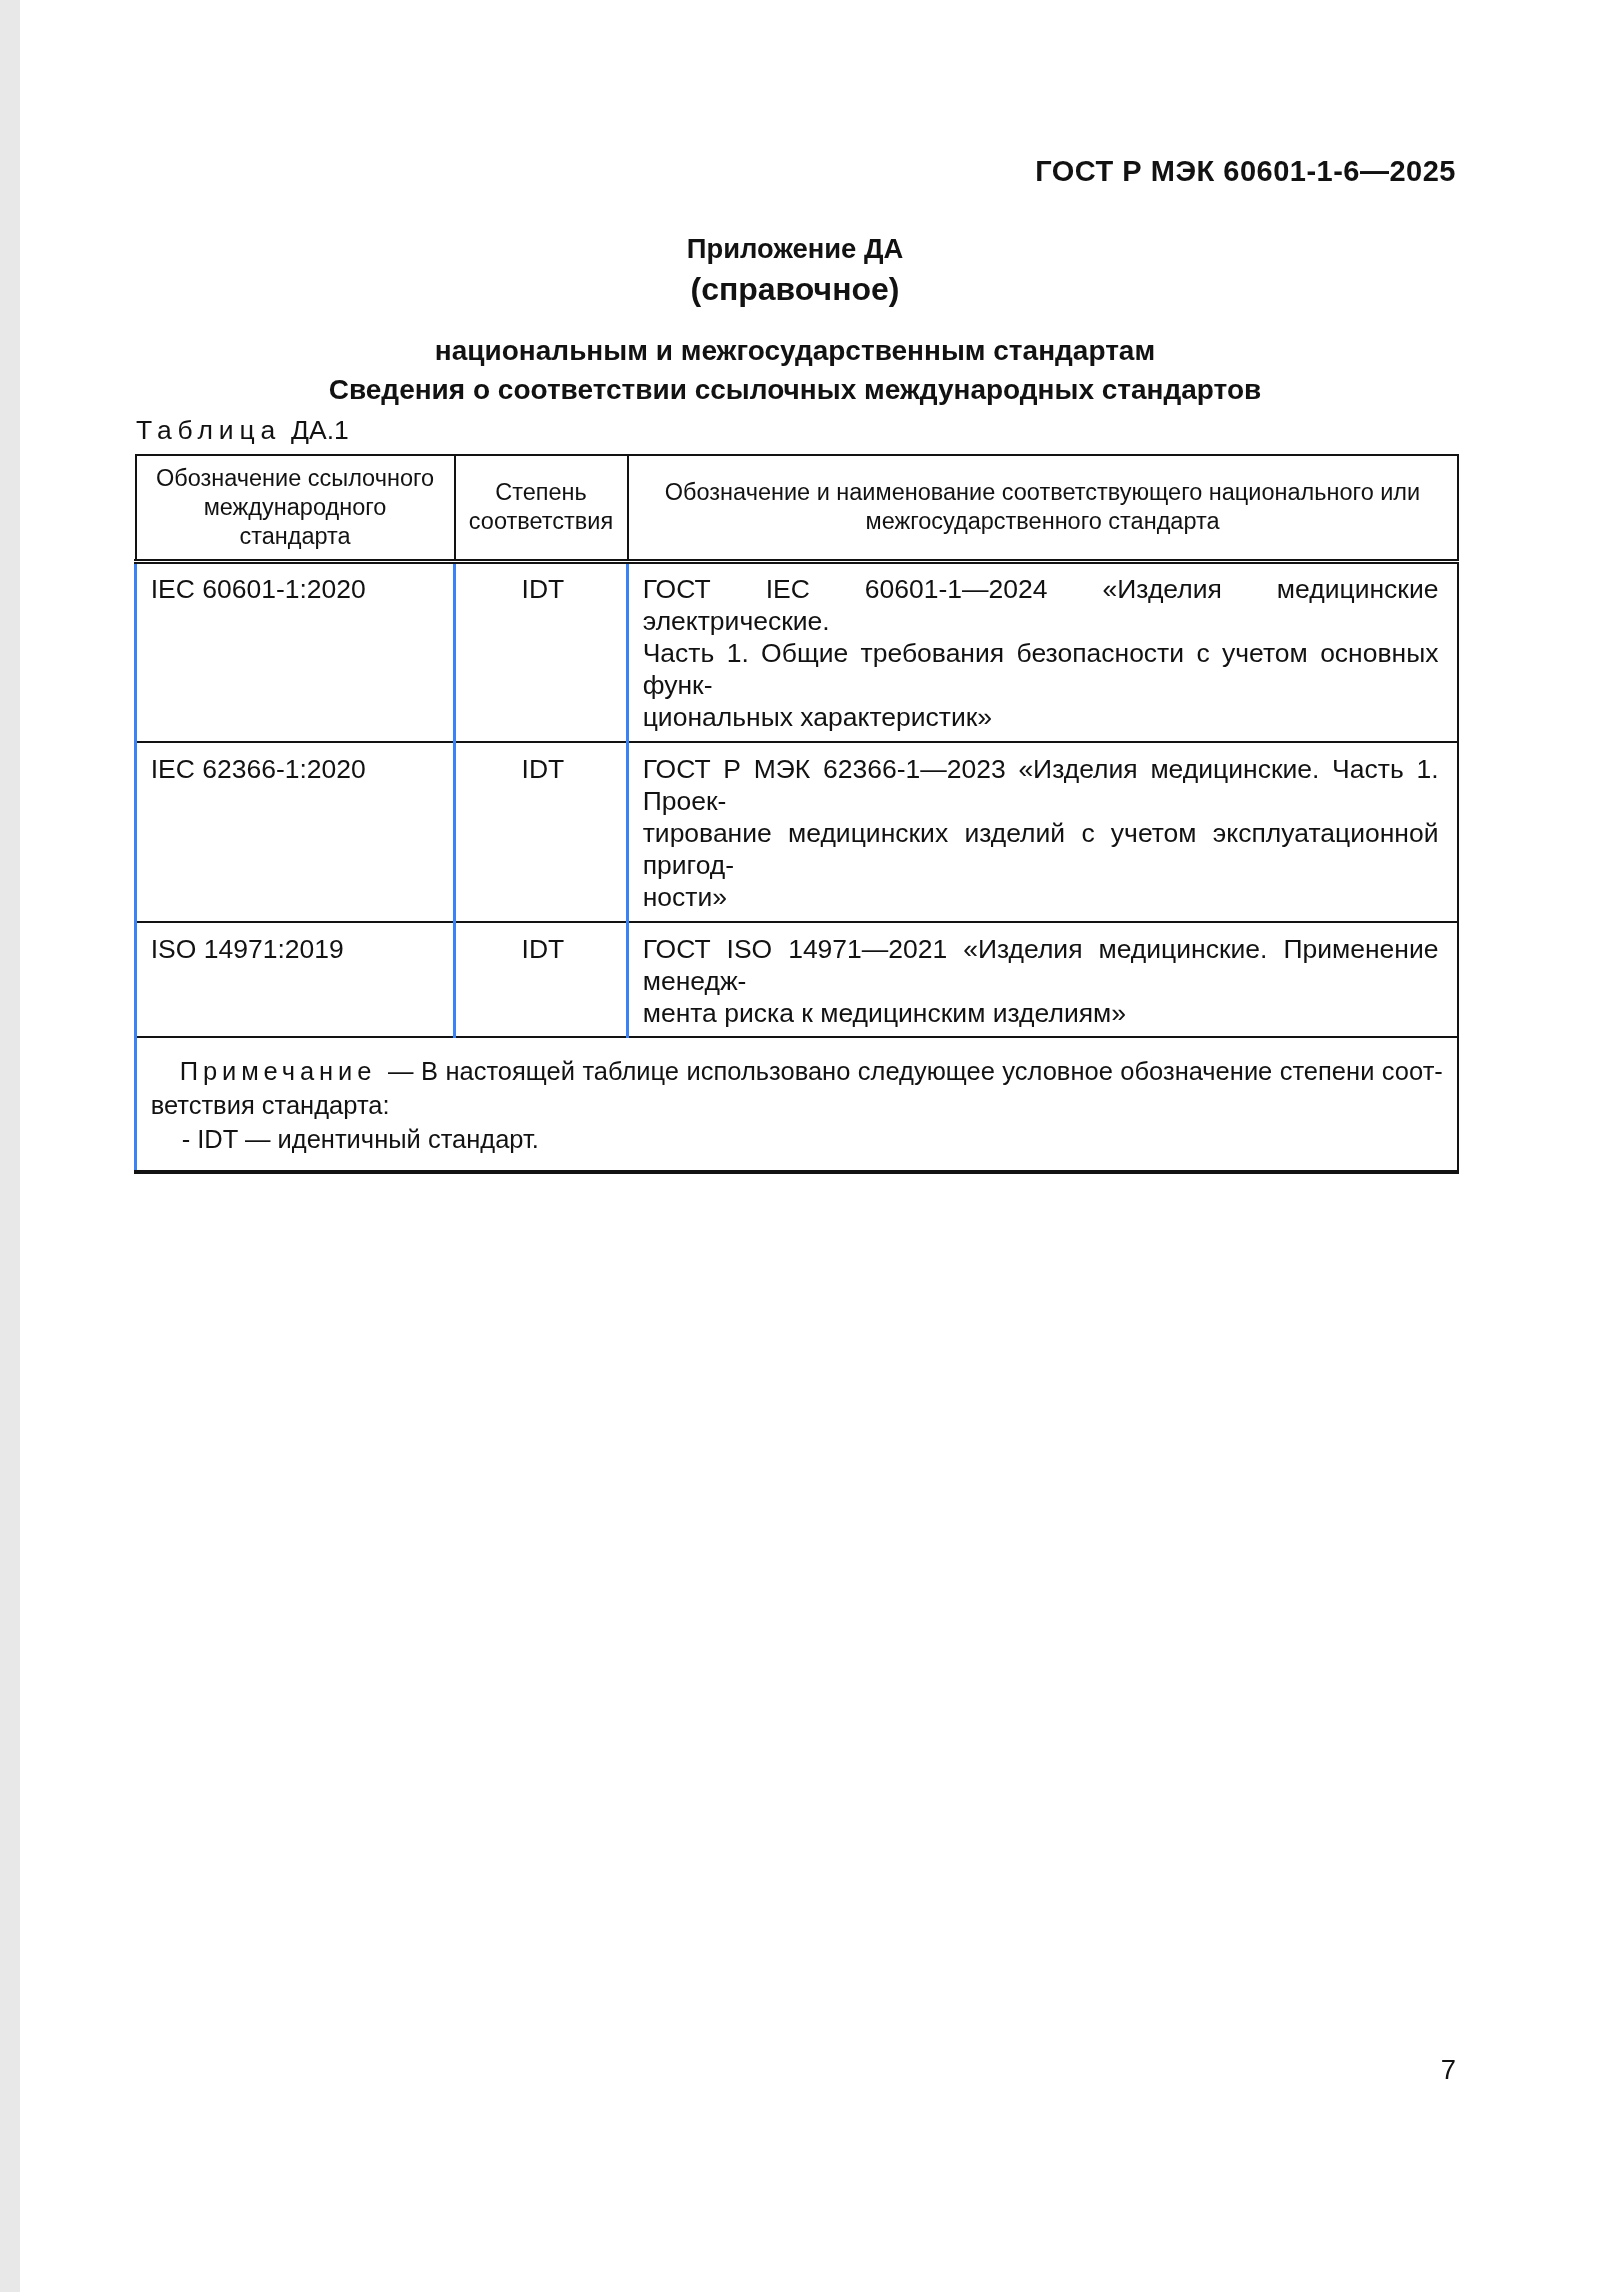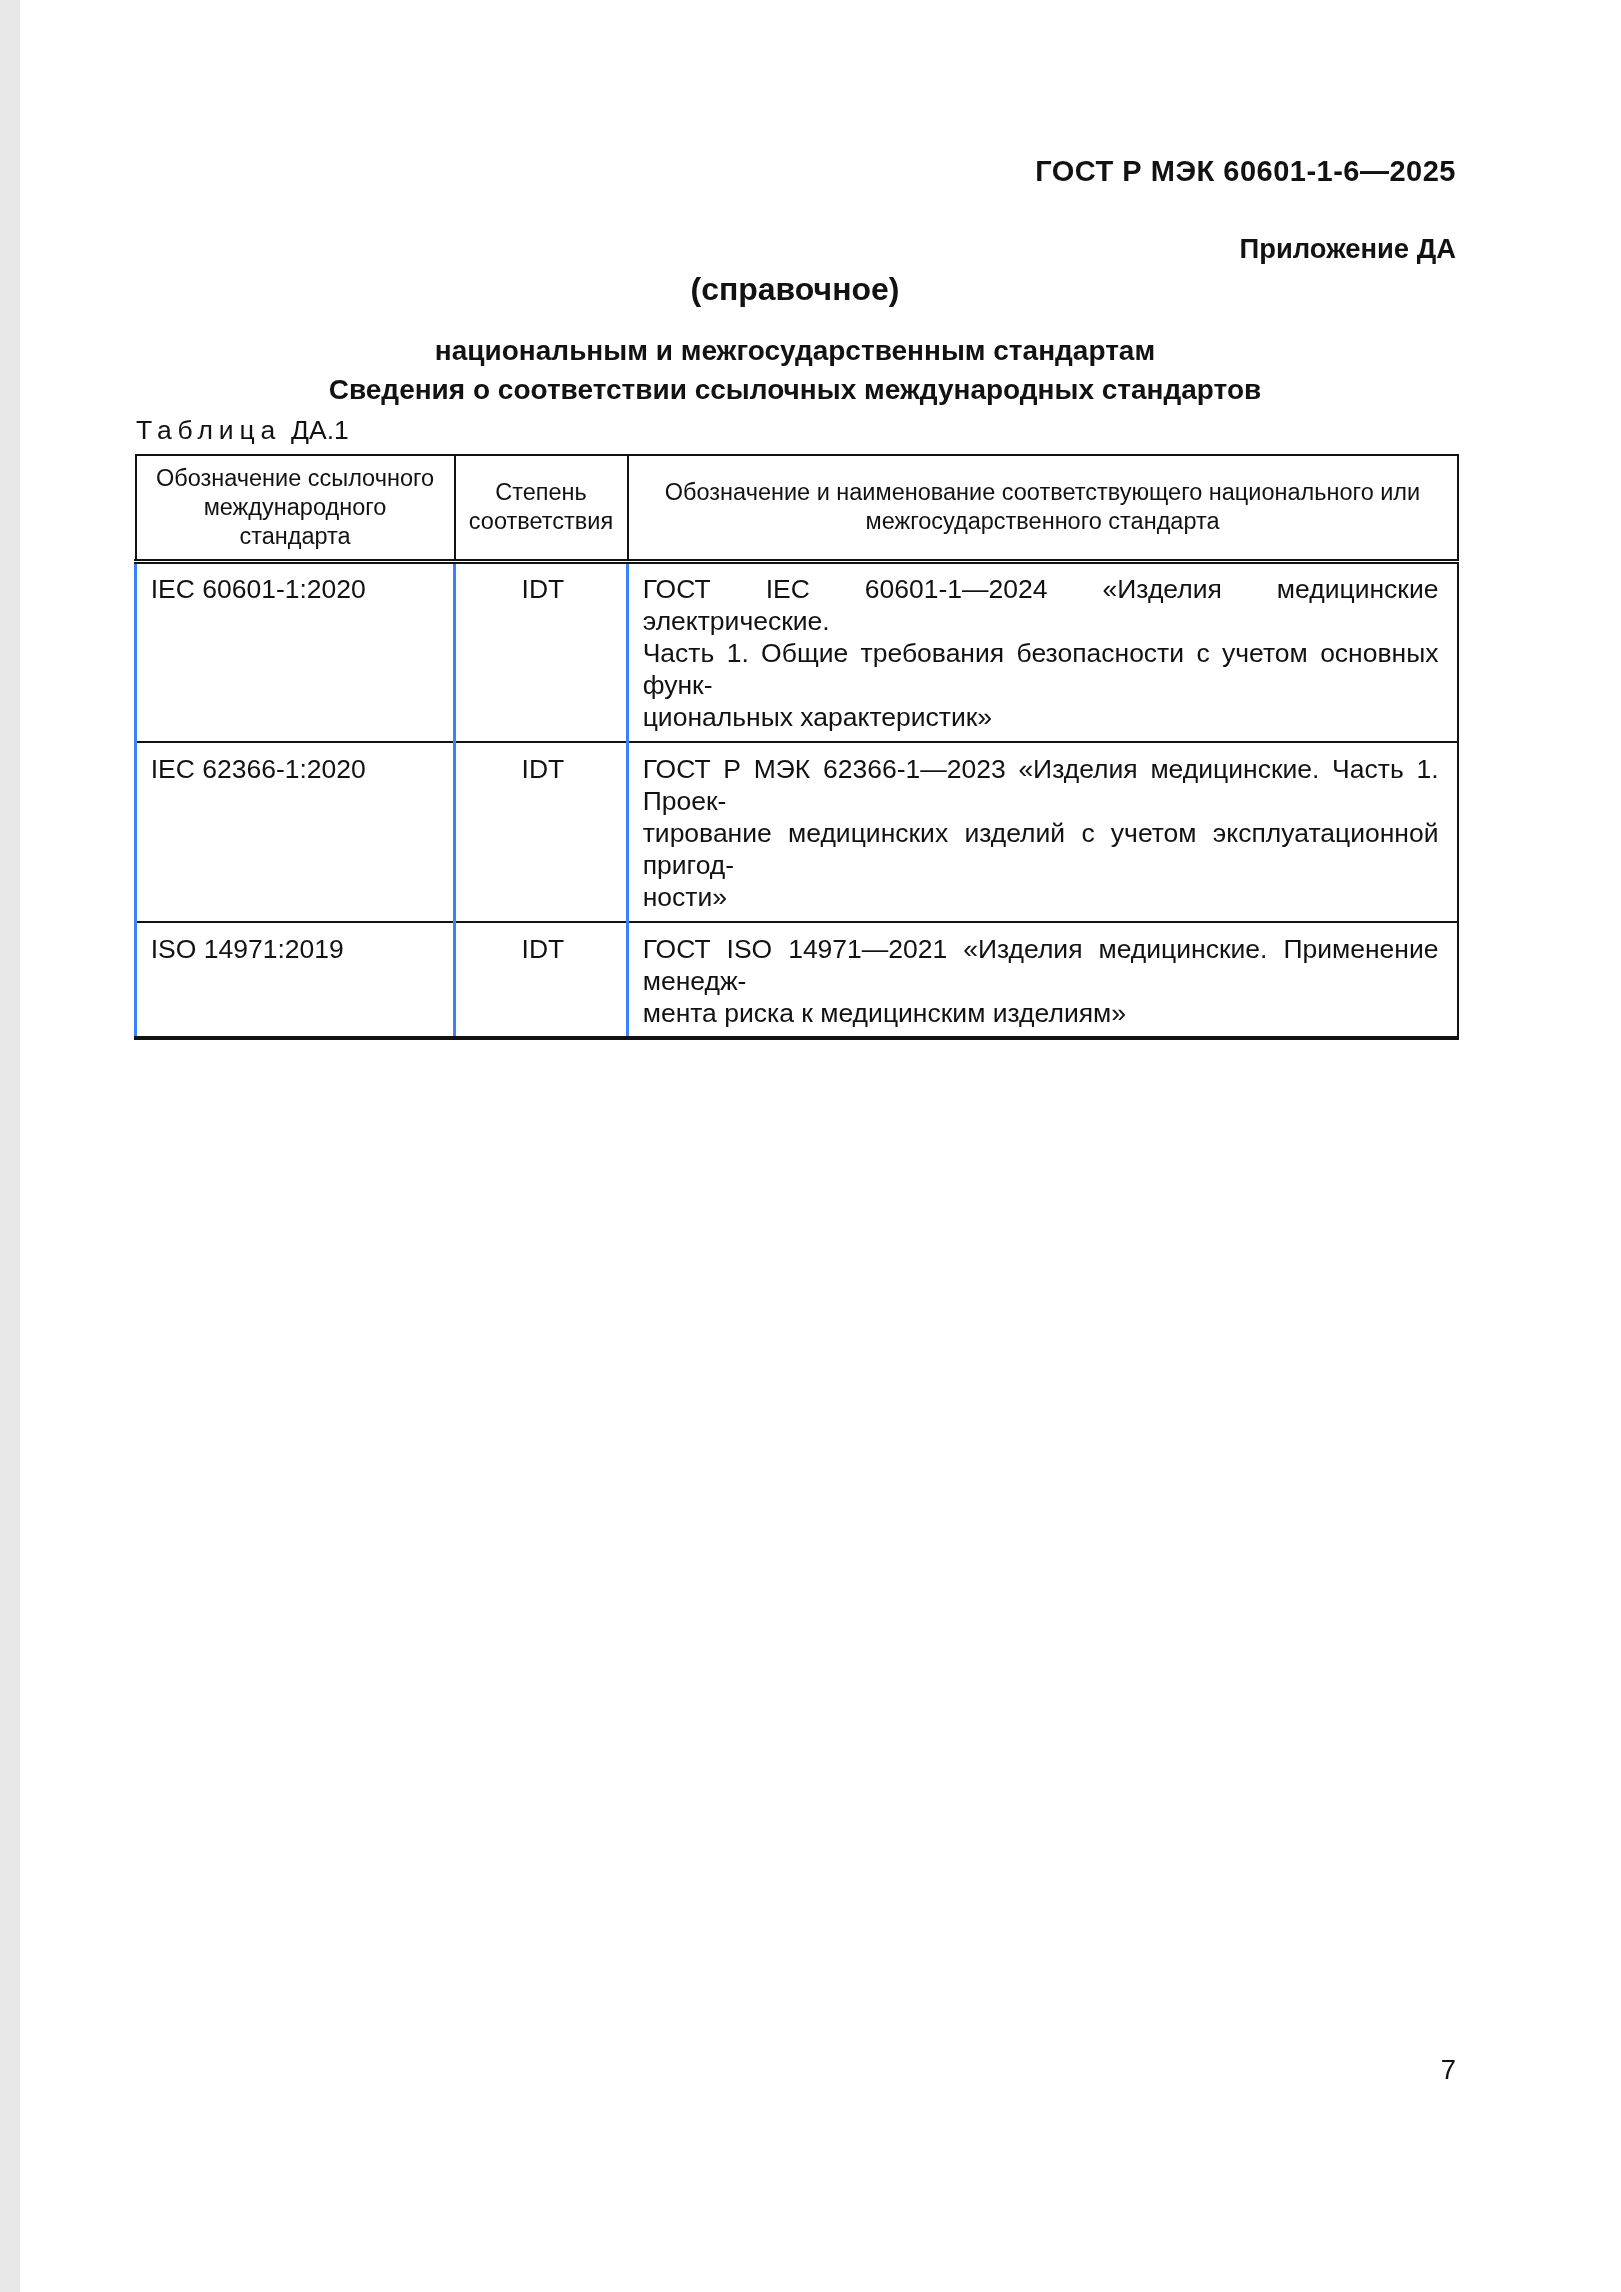--- a/index.html
+++ b/index.html
@@ -11,21 +11,21 @@
     color:#121212;
     overflow:hidden;
     margin-left:20px;
   }
   .doc-header{
     position:absolute;left:114px;top:155px;width:1322px;
     text-align:right;font-size:29px;font-weight:700;letter-spacing:0.5px;
   }
   .appendix-label{
     position:absolute;left:114px;top:233px;width:1322px;
-    text-align:right;font-size:27.4px;font-weight:700;
+    text-align:center;font-size:27.4px;font-weight:700;
   }
   .appendix-type{
     position:absolute;left:114px;top:271px;width:1322px;
     text-align:center;font-size:32px;font-weight:700;
   }
   .doc-title{
     position:absolute;left:114px;top:331px;width:1322px;
     text-align:center;font-size:28px;font-weight:700;line-height:39px;
   }
   .table-caption{
@@ -130,19 +130,26 @@
           </td>
       </tr>
       <tr class="r3">
         <td class="cell-std">ISO 14971:2019</td>
         <td class="cell-deg">IDT</td>
         <td class="cell-desc">
             <div class="jline">ГОСТ ISO 14971—2021 «Изделия медицинские. Применение менедж-</div>
             <div class="lline">мента риска к медицинским изделиям»</div>
           </td>
       </tr>
+      <tr class="note-row">
+        <td colspan="3">
+          <div class="note-l1"><span class="spaced">Примечание</span><span>— В настоящей таблице использовано следующее условное обозначение степени соот-</span></div>
+          <div class="note-l2">ветствия стандарта:</div>
+          <div class="note-l3">- IDT — идентичный стандарт.</div>
+        </td>
+      </tr>
     </tbody>
   </table>
 
   <div class="page-number">7</div>
 
 </div>
 
 
 </body></html>

